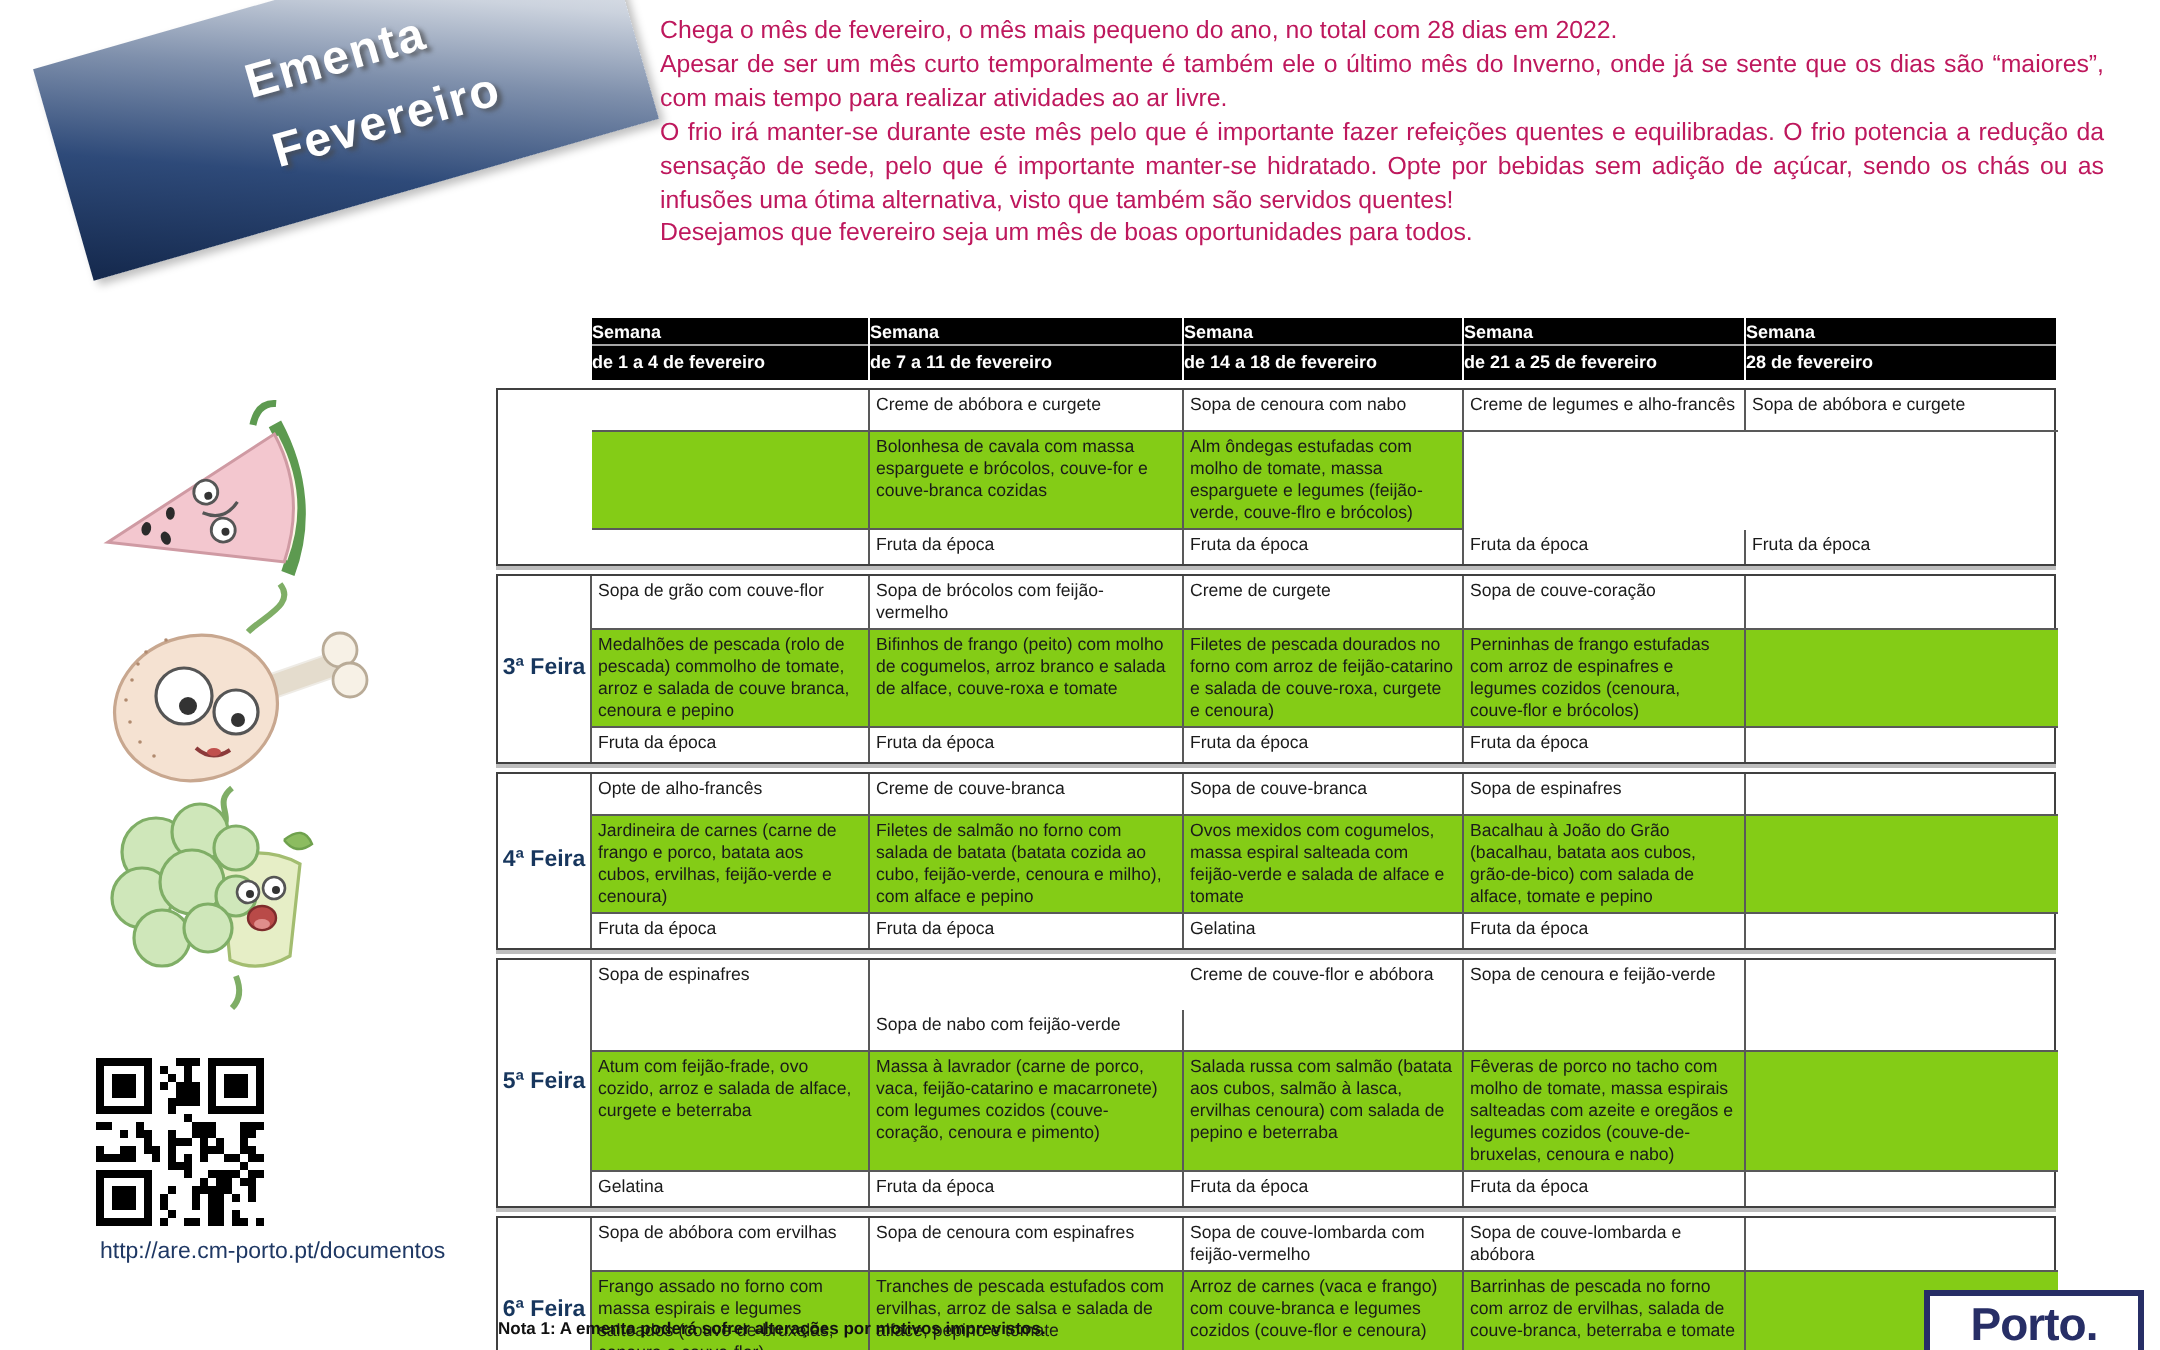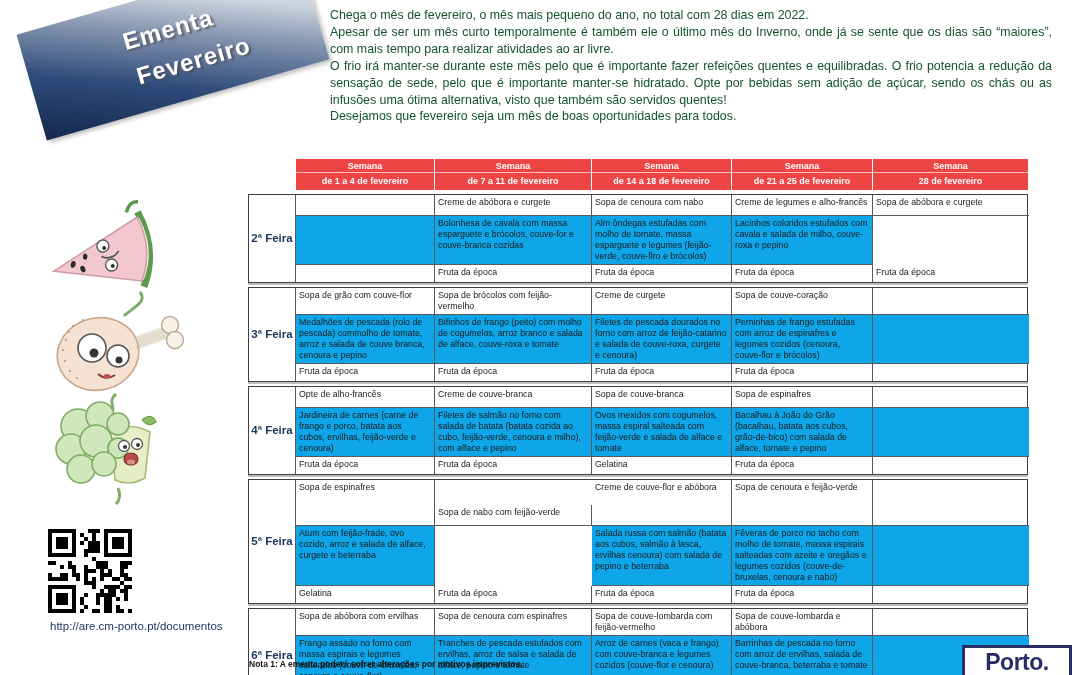--- a/index.html
+++ b/index.html
@@ -10,38 +10,38 @@
   .banner{position:absolute;left:26px;top:-8px;width:294px;height:110px;
           transform:rotate(-16deg);
           background:linear-gradient(to top right,#14284c 0%,#2e4a79 30%,#7f90ac 55%,#ccd3de 75%,#f8f9fb 95%);
           display:flex;flex-direction:column;align-items:center;justify-content:center;
           box-shadow:2px 3px 4px rgba(0,0,0,.25);}
   .banner .l1,.banner .l2{color:#fff;font-weight:bold;font-size:24px;letter-spacing:1px;
           text-shadow:2px 2px 2px rgba(70,70,70,.65);}
   .banner .l2{margin-top:9px;transform:translateX(16px);}
 
   
-  .intro{position:absolute;left:330px;top:7px;width:722px;color:#14532d;
+  .intro{position:absolute;left:330px;top:7px;width:722px;color:#be185d;
          font-size:12.4px;line-height:16.9px;text-align:justify;}
   .intro p{margin:0;}
 
   
   #menu-table{position:absolute;left:248px;top:159px;width:780px;}
   .t-header,.t-block{display:grid;grid-template-columns:47px 139px 157px 140px 141px 156px;}
-  .week-header{background:#ef4444;color:#fff;text-align:center;border-left:1px solid #fff;}
+  .week-header{background:#000000;color:#fff;border-left:1px solid #fff;}
   .week-top{font-size:9px;font-weight:bold;padding:2px 0 1px;border-bottom:1px solid rgba(255,255,255,.65);}
   .week-bottom{font-size:9px;font-weight:bold;padding:3px 0 4px;}
   .t-block{margin-top:4px;border:1px solid #404040;background:#fff;box-shadow:0 2px 0 #bdbdbd;}
   .day-label{display:flex;align-items:center;justify-content:center;font-weight:bold;
              font-size:11.5px;color:#17365d;border-right:1px solid #595959;}
   .cell{border-right:1px solid #595959;padding:2px 4px 2px 3px;font-size:8.8px;
         line-height:1.25;color:#1a1a1a;overflow:hidden;}
   .cell.last-col{border-right:none;}
   .slot-soup{min-height:16px;border-bottom:1px solid #595959;}
-  .slot-main{min-height:43px;border-bottom:1px solid #595959;background:#0ea5e9;}
+  .slot-main{min-height:43px;border-bottom:1px solid #595959;background:#84cc16;}
   .slot-dessert{min-height:13px;}
 
   
   .illustrations{position:absolute;left:36px;top:196px;width:170px;height:320px;}
   .qr{position:absolute;left:48px;top:529px;width:84px;height:84px;}
   .doc-url{position:absolute;left:50px;top:620px;font-size:11.5px;color:#1f3864;
            text-decoration:none;cursor:pointer;}
 
   
   .note{position:absolute;left:249px;top:659px;font-size:8.5px;font-weight:bold;color:#111;}
@@ -84,30 +84,28 @@
         <div class="week-header">
           <div class="week-top">Semana</div>
           <div class="week-bottom">de 21 a 25 de fevereiro</div>
         </div>
         <div class="week-header">
           <div class="week-top">Semana</div>
           <div class="week-bottom">28 de fevereiro</div>
         </div>
       </div>
       <div class="t-block">
-        <div class="day-label" style="grid-area: 1 / 1 / span 3;">2ª Feira</div>
         <div class="cell slot-soup" style="grid-area: 1 / 2;"></div>
         <div class="cell slot-soup" style="grid-area: 1 / 3;">Creme de abóbora e curgete</div>
         <div class="cell slot-soup" style="grid-area: 1 / 4;">Sopa de cenoura com nabo</div>
         <div class="cell slot-soup last-col" style="grid-area: 1 / 6;">Sopa de abóbora e curgete</div>
         <div class="cell slot-soup" style="grid-area: 1 / 5;">Creme de legumes e alho-francês</div>
         <div class="cell slot-main" style="grid-area: 2 / 2;"></div>
         <div class="cell slot-main" style="grid-area: 2 / 3;">Bolonhesa de cavala com massa esparguete e brócolos, couve-for e couve-branca cozidas</div>
         <div class="cell slot-main" style="grid-area: 2 / 4;">Alm ôndegas estufadas com molho de tomate, massa esparguete e legumes (feijão-verde, couve-flro e brócolos)</div>
-        <div class="cell slot-main" style="grid-area: 2 / 5;">Lacinhos coloridos estufados com cavala e salada de milho, couve-roxa e pepino</div>
         <div class="cell slot-dessert" style="grid-area: 3 / 2;"></div>
         <div class="cell slot-dessert" style="grid-area: 3 / 3;">Fruta da época</div>
         <div class="cell slot-dessert" style="grid-area: 3 / 4;">Fruta da época</div>
         <div class="cell slot-dessert" style="grid-area: 3 / 5;">Fruta da época</div>
         <div class="cell slot-dessert last-col" style="grid-area: 3 / 6;">Fruta da época</div>
       </div>
       <div class="t-block">
         <div class="day-label" style="grid-area: 1 / 1 / span 3;">3ª Feira</div>
         <div class="cell slot-soup" style="grid-area: 1 / 2;">Sopa de grão com couve-flor</div>
         <div class="cell slot-soup" style="grid-area: 1 / 3;">Sopa de brócolos com feijão-vermelho</div>
@@ -144,20 +142,21 @@
         <div class="cell slot-dessert last-col" style="grid-area: 3 / 6;"></div>
       </div>
       <div class="t-block">
         <div class="day-label" style="grid-area: 1 / 1 / span 3;">5ª Feira</div>
         <div class="cell slot-soup" style="grid-area: 1 / 2;">Sopa de espinafres</div>
         <div class="cell slot-soup" style="grid-area: 1 / 3; margin-top: 25px;">Sopa de nabo com feijão-verde</div>
         <div class="cell slot-soup" style="grid-area: 1 / 4;">Creme de couve-flor e abóbora</div>
         <div class="cell slot-soup" style="grid-area: 1 / 5;">Sopa de cenoura e feijão-verde</div>
         <div class="cell slot-soup last-col" style="grid-area: 1 / 6;"></div>
         <div class="cell slot-main" style="grid-area: 2 / 2;">Atum com feijão-frade, ovo cozido, arroz e salada de alface, curgete e beterraba</div>
+        <div class="cell slot-main" style="grid-area: 2 / 3;">Massa à lavrador (carne de porco, vaca, feijão-catarino e macarronete) com legumes cozidos (couve-coração, cenoura e pimento)</div>
         <div class="cell slot-main" style="grid-area: 2 / 4;">Salada russa com salmão (batata aos cubos, salmão à lasca, ervilhas cenoura) com salada de pepino e beterraba</div>
         <div class="cell slot-main" style="grid-area: 2 / 5;">Fêveras de porco no tacho com molho de tomate, massa espirais salteadas com azeite e oregãos e legumes cozidos (couve-de-bruxelas, cenoura e nabo)</div>
         <div class="cell slot-main last-col" style="grid-area: 2 / 6;"></div>
         <div class="cell slot-dessert" style="grid-area: 3 / 2;">Gelatina</div>
         <div class="cell slot-dessert" style="grid-area: 3 / 3;">Fruta da época</div>
         <div class="cell slot-dessert" style="grid-area: 3 / 4;">Fruta da época</div>
         <div class="cell slot-dessert" style="grid-area: 3 / 5;">Fruta da época</div>
         <div class="cell slot-dessert last-col" style="grid-area: 3 / 6;"></div>
       </div>
       <div class="t-block">

